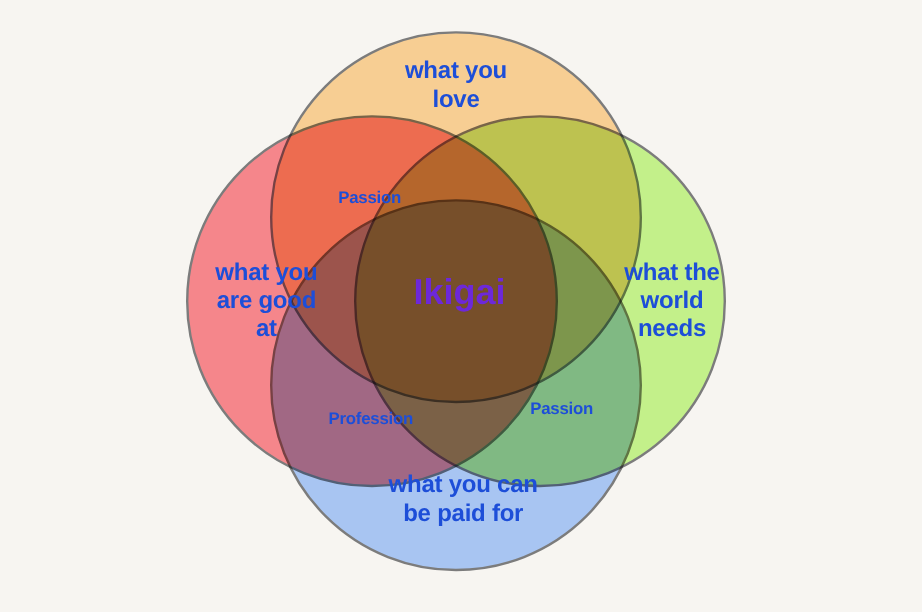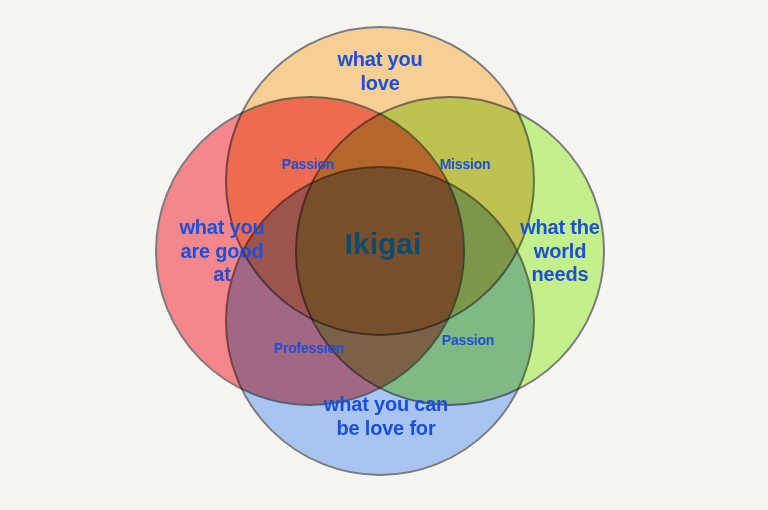--- a/index.html
+++ b/index.html
@@ -129,26 +129,25 @@
 
     <div class="venn-label outer-label lbl-good">what you
 are good
 at</div>
 
     <div class="venn-label outer-label lbl-needs">what the
 world
 needs</div>
 
     <div class="venn-label outer-label lbl-paid">what you can
-be love for</div>
+be paid for</div>
 
     <div class="venn-label lens-label lbl-passion">Passion</div>
 
-    <div class="venn-label lens-label lbl-mission">Mission</div>
 
     <div class="venn-label lens-label lbl-profession">Profession</div>
 
     <div class="venn-label lens-label lbl-vocation">Passion</div>
 
-    <div class="venn-label center-label" style="color: #0c4a6e;">Ikigai</div>
+    <div class="venn-label center-label" style="color: #6d28d9;">Ikigai</div>
 
   </div>
 </div>
 
 </body></html>

